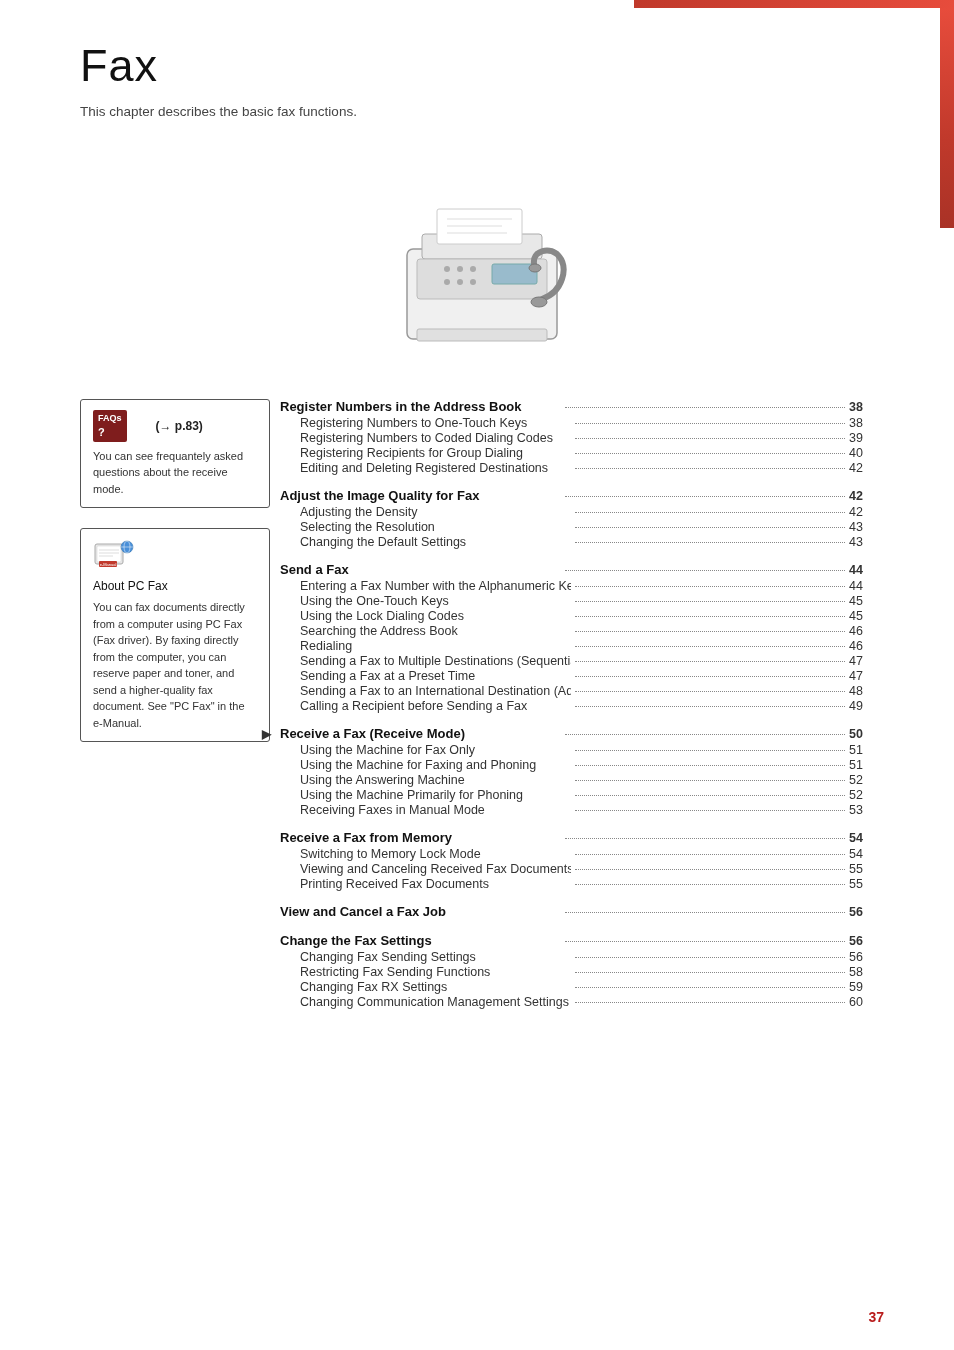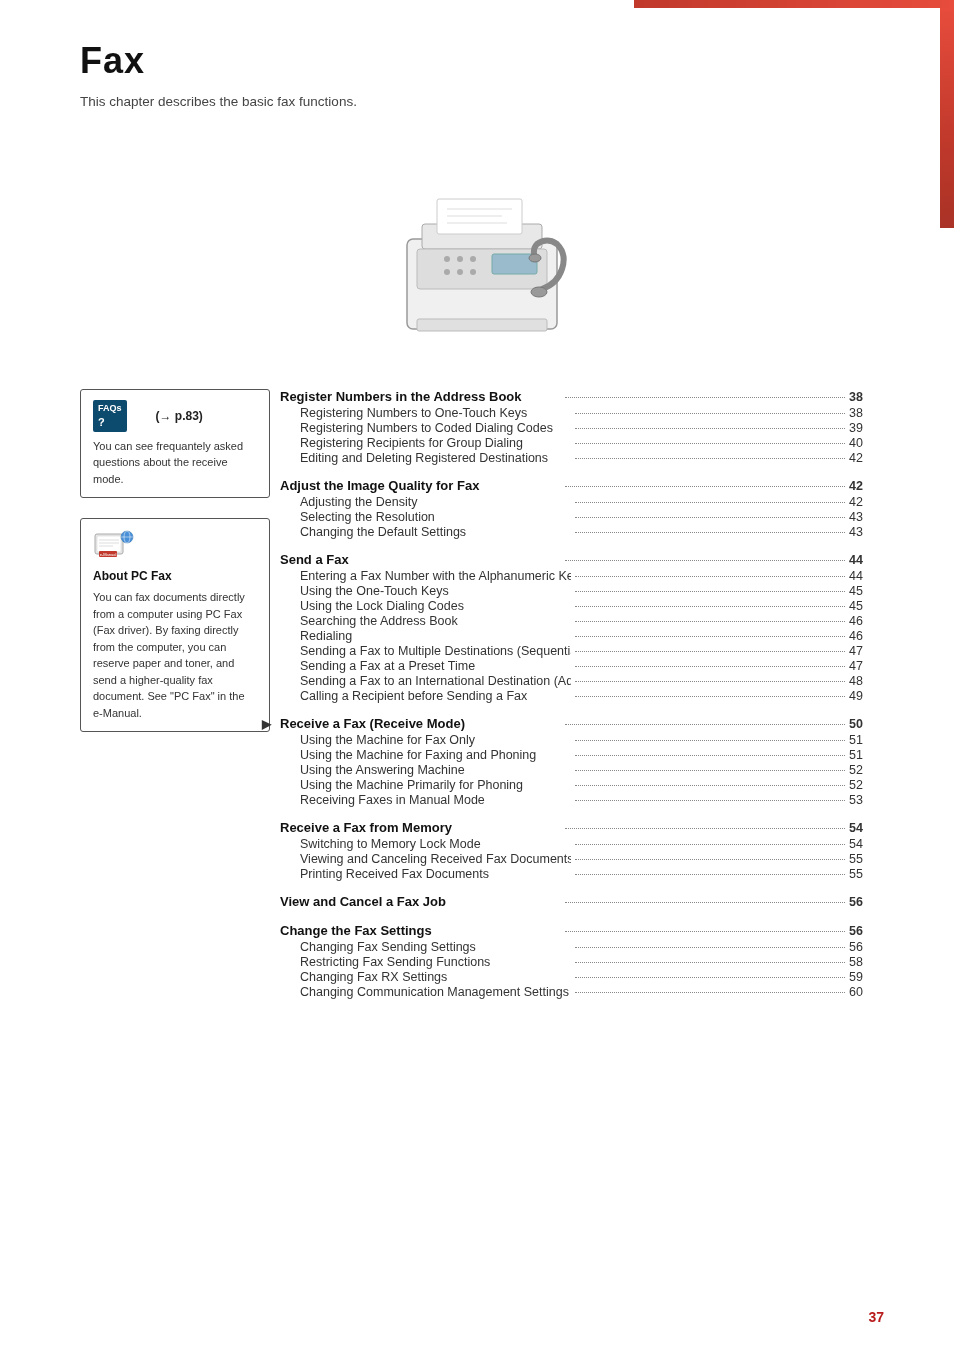--- a/index.html
+++ b/index.html
@@ -22,22 +22,22 @@
       height: 8px;
       background: linear-gradient(to right, #c0392b, #e74c3c);
     }
 
     
     .page-title-area {
       padding: 40px 80px 10px 80px;
     }
 
     .page-title {
-      font-size: 36px;
-      font-weight: 700;
+      font-size: 45px;
+      font-weight: 400;
       color: #111;
       letter-spacing: 1px;
     }
 
     .page-subtitle {
       font-size: 13.5px;
       color: #444;
       margin-top: 12px;
       font-weight: normal;
     }
@@ -92,21 +92,21 @@
       line-height: 1.5;
     }
 
     .sidebar-box-header {
       display: flex;
       align-items: center;
       margin-bottom: 6px;
     }
 
     .faqs-badge {
-      background: #0c4a6e;
+      background: #7f1d1d;
       color: white;
       font-size: 9px;
       font-weight: bold;
       padding: 2px 5px;
       border-radius: 2px;
       margin-right: 6px;
       line-height: 1.4;
     }
 
     .faqs-link {
@@ -128,21 +128,21 @@
       gap: 4px;
       margin-bottom: 8px;
     }
 
     .emanual-icon {
       width: 42px;
       height: 30px;
     }
 
     .about-pc-fax-title {
-      font-weight: bold;
+      font-weight: normal;
       font-size: 12px;
       margin-bottom: 4px;
       color: #111;
     }
 
     
     .toc-section {
       margin-bottom: 4px;
     }
 

